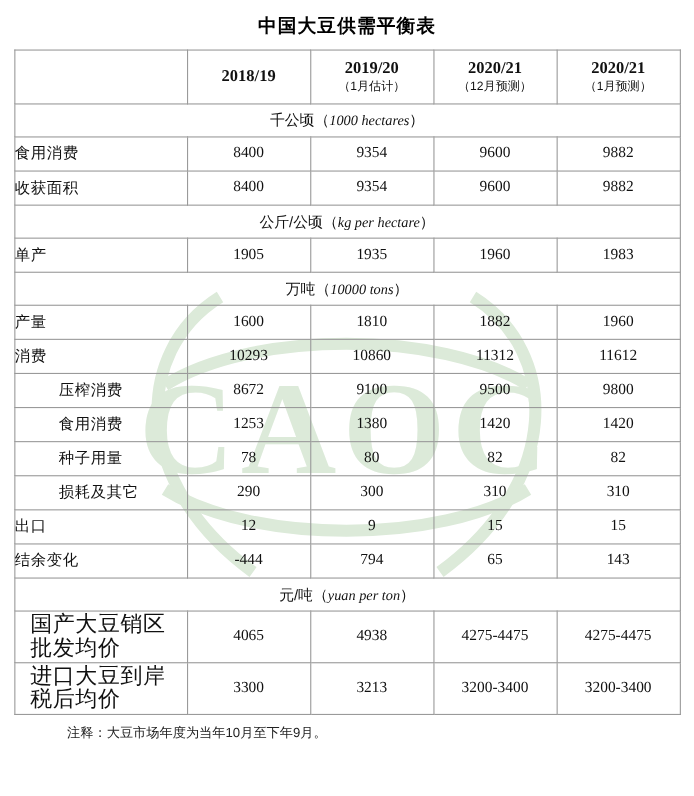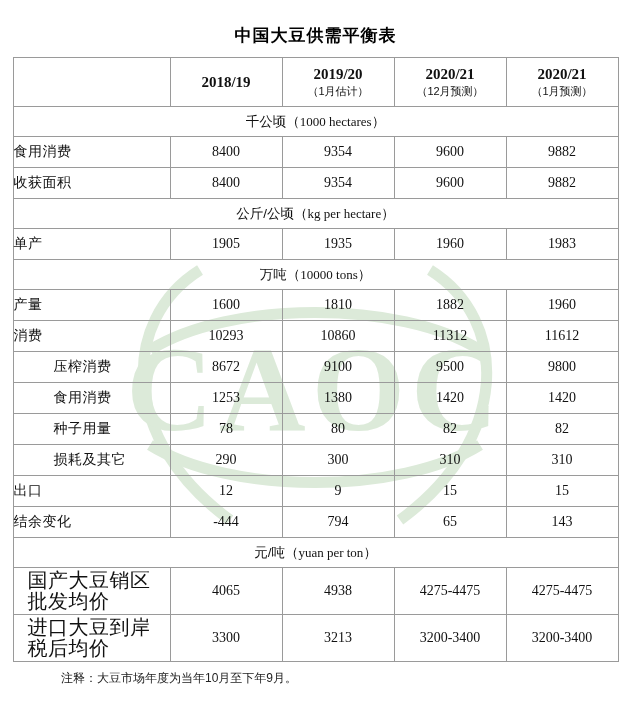--- a/index.html
+++ b/index.html
@@ -24,21 +24,21 @@
     width: 533px;
     height: 330px;
     pointer-events: none;
     z-index: 0;
   }
   .watermark svg { display: block; }
 
   .page {
     position: relative;
     z-index: 1;
-    padding: 12px;
+    padding: 0;
   }
 
   .title {
     text-align: center;
     font-weight: bold;
     font-size: 17px;
     letter-spacing: 1px;
     padding: 12px 0 10px 0;
     color: #000;
   }
@@ -84,20 +84,21 @@
   .section-row td {
     height: 29px;
     text-align: center;
     vertical-align: middle;
   }
   .section-text {
     font-size: 13.5px;
   }
   .section-text .en {
     font-family: "Liberation Serif", serif;
+    font-style: italic;
     font-size: 13px;
   }
 
   
   tr.data-row td {
     height: 30px;
     vertical-align: middle;
   }
   td.rowlabel {
     padding-left: 14px;

